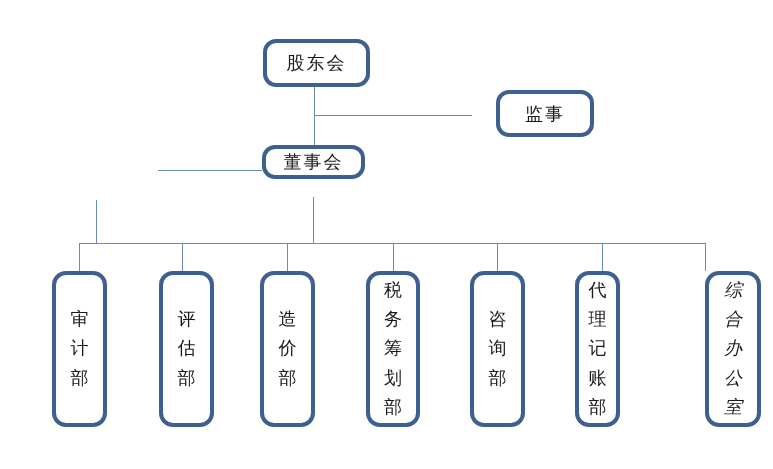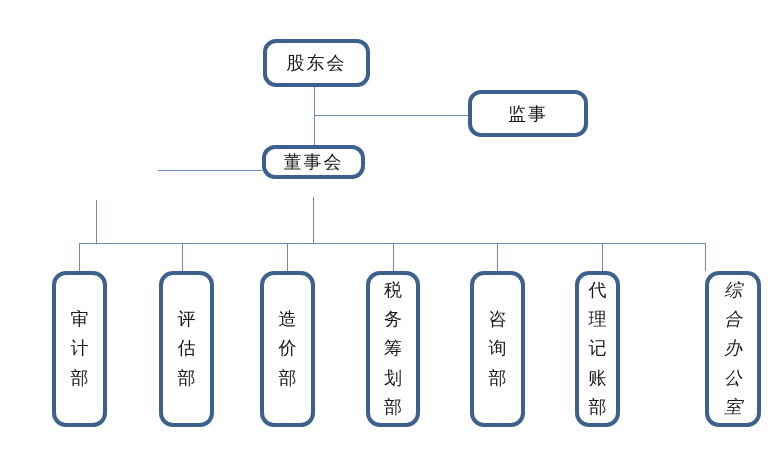--- a/index.html
+++ b/index.html
@@ -40,21 +40,21 @@
   }
   .vtext {
     width: 22px;
     line-height: 1.62;
     word-break: break-all;
     text-align: center;
   }
   .two-line { line-height: 1.45; font-size: 17px; letter-spacing: 2px; }
 
   #n-shareholders { left: 263px; top: 27px;  width: 107px; height: 48px; }
-  #n-supervisor   { left: 468px; top: 78px;  width: 120px;  height: 47px; text-align: center; }
+  #n-supervisor   { left: 496px; top: 78px;  width: 98px;  height: 47px; text-align: center; }
   #n-committee    { left: 35px;  top: 128px; width: 123px; height: 60px; }
   #n-board        { left: 262px; top: 133px; width: 103px; height: 34px; }
 
   .dept { top: 259px; height: 156px; }
   #d0 { left: 52px;  width: 55px; }
   #d1 { left: 159px; width: 55px; }
   #d2 { left: 260px; width: 55px; }
   #d3 { left: 366px; width: 54px; }
   #d4 { left: 470px; width: 55px; }
   #d5 { left: 575px; width: 45px; }

